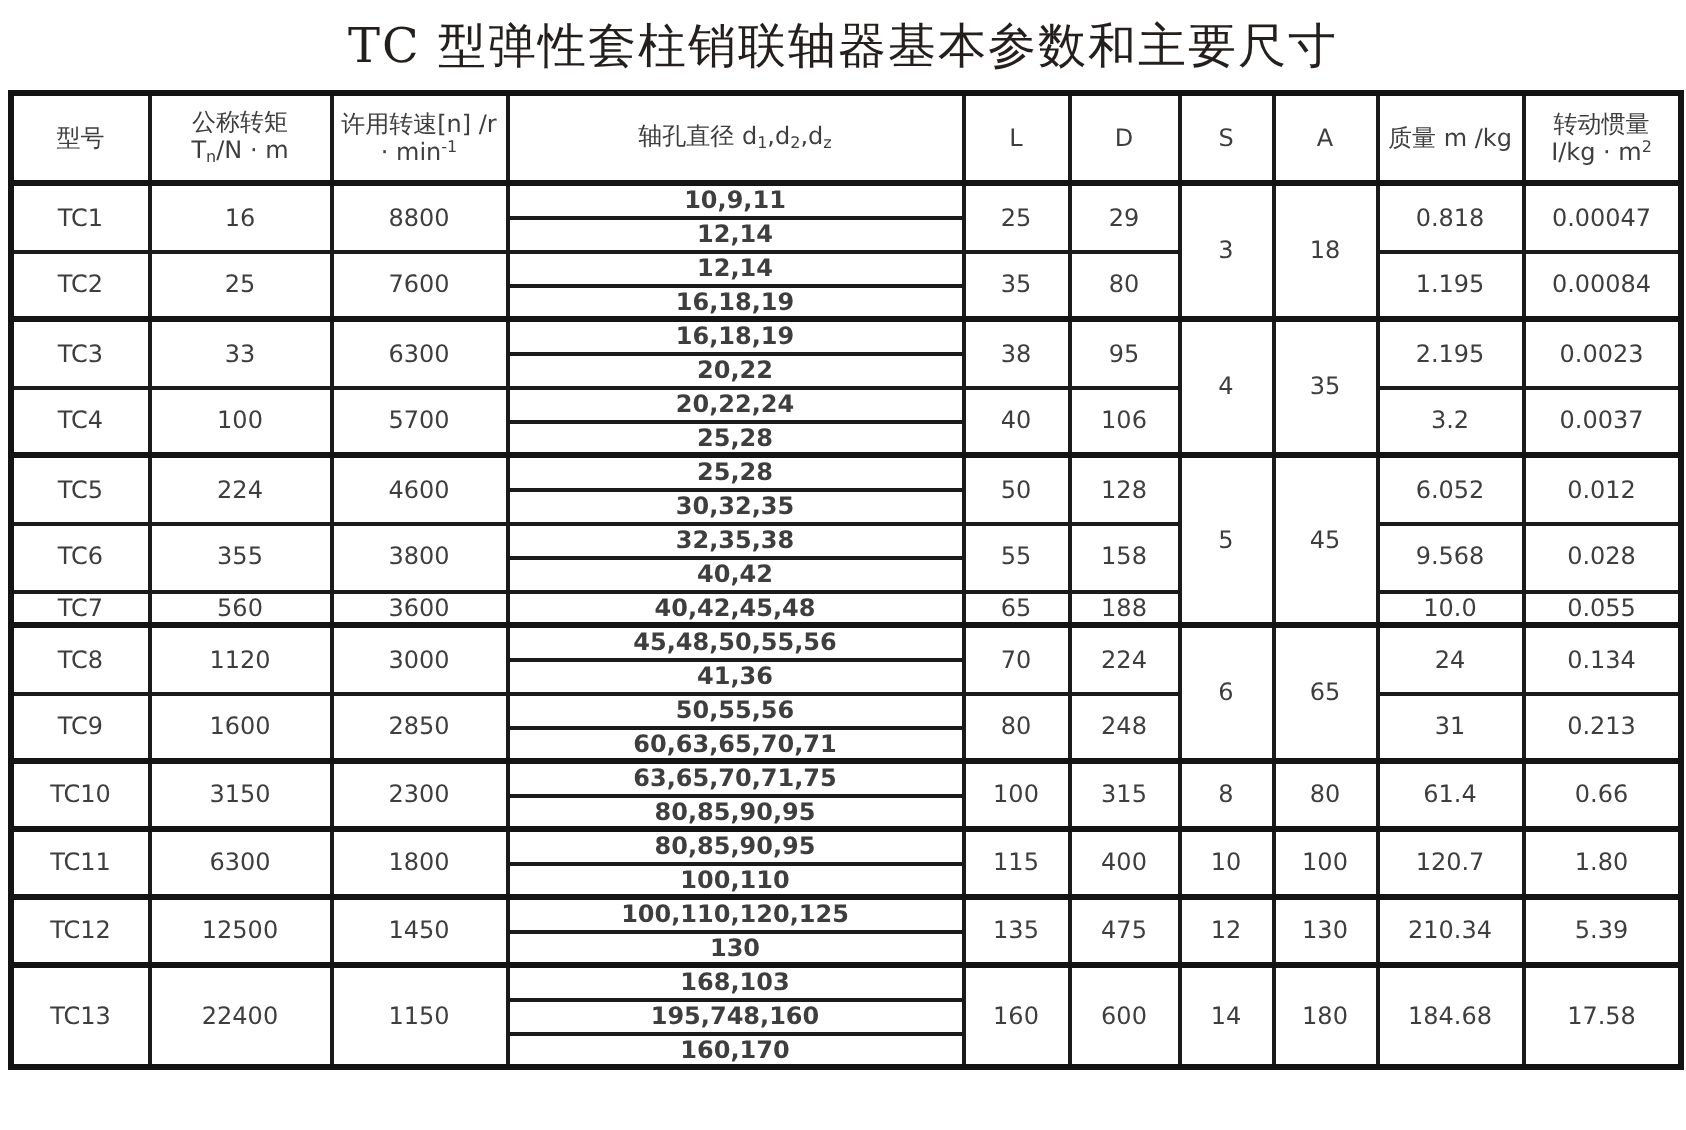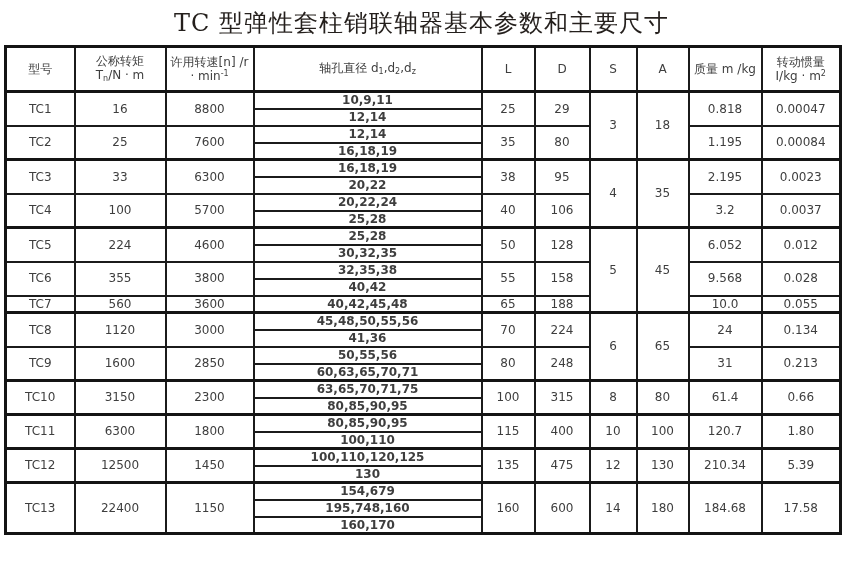--- a/index.html
+++ b/index.html
@@ -229,21 +229,21 @@
         <td class="c-mass" rowspan="2">210.34</td>
         <td class="c-inertia" rowspan="2">5.39</td>
       </tr>
       <tr>
         <td class="c-bore">130</td>
       </tr>
       <tr class="group-start">
         <td class="c-model" rowspan="3">TC13</td>
         <td class="c-torque" rowspan="3">22400</td>
         <td class="c-speed" rowspan="3">1150</td>
-        <td class="c-bore">154,679</td>
+        <td class="c-bore">168,103</td>
         <td class="c-L" rowspan="3">160</td>
         <td class="c-D" rowspan="3">600</td>
         <td class="c-S" rowspan="3">14</td>
         <td class="c-A" rowspan="3">180</td>
         <td class="c-mass" rowspan="3">184.68</td>
         <td class="c-inertia" rowspan="3">17.58</td>
       </tr>
       <tr>
         <td class="c-bore">195,748,160</td>
       </tr>

